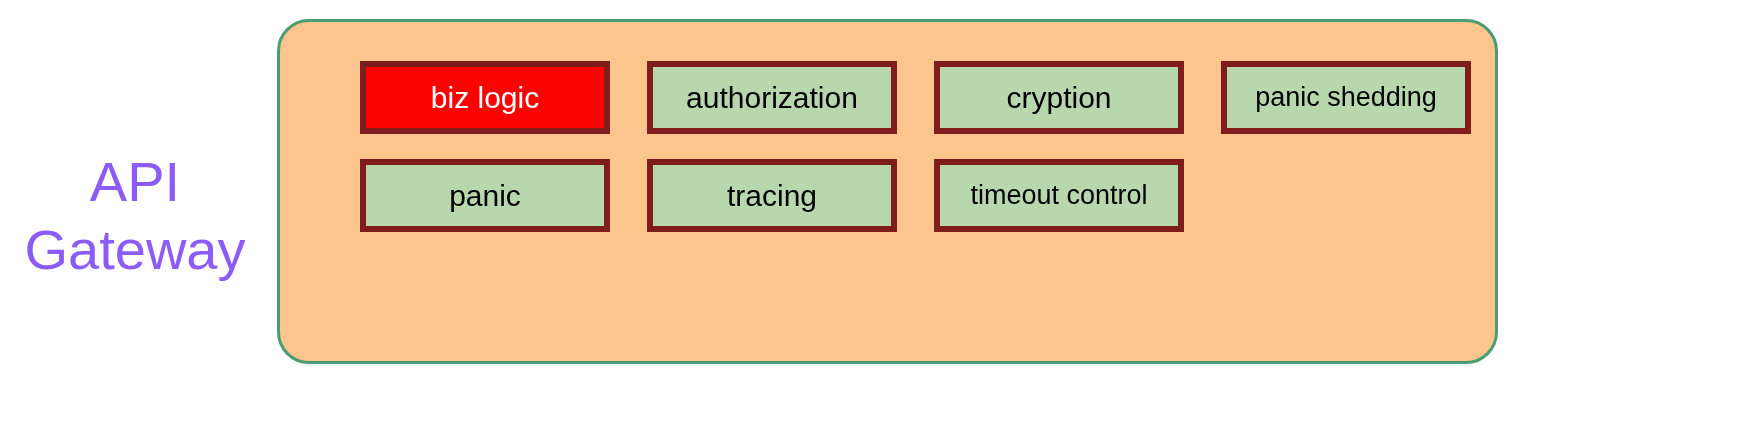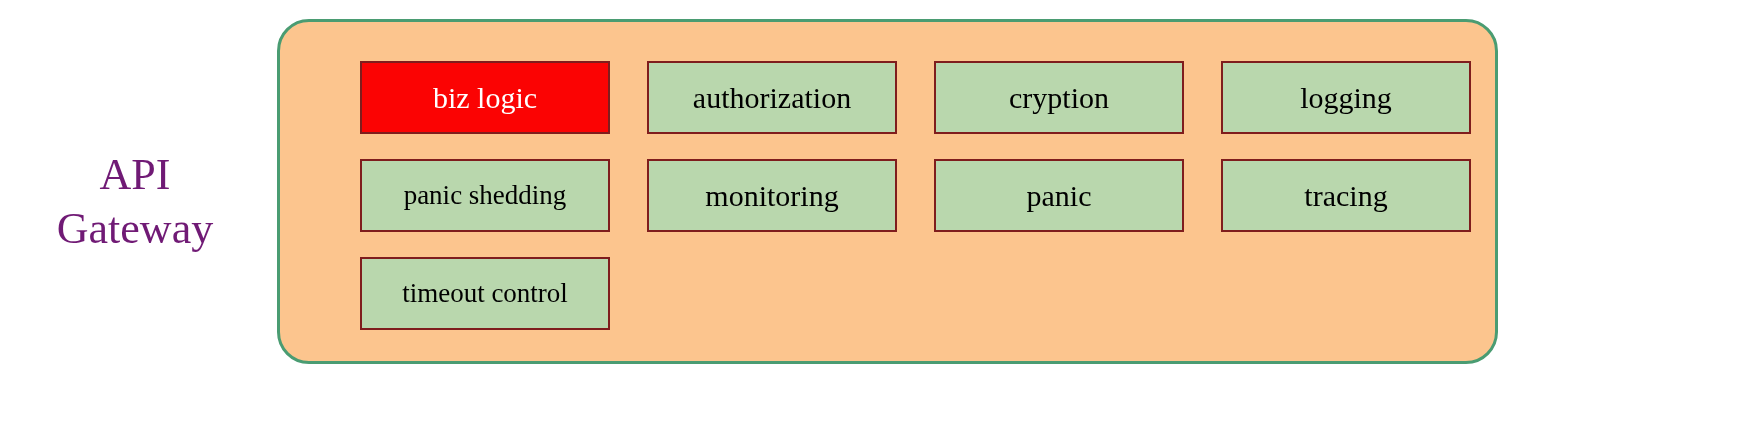--- a/index.html
+++ b/index.html
@@ -21,25 +21,24 @@
     background: #ffffff;
   }
 
   
   #gateway-label {
     position: absolute;
     left: 10px;
     top: 148px;
     width: 250px;
     text-align: center;
-    font-size: 44px;
+    font-size: 56px;
     line-height: 1.22;
-    color: #701a75;
+    color: #8b5cf6;
     white-space: pre-line;
-    font-family: Liberation Serif, serif;
   }
 
   
   #gateway-container {
     position: absolute;
     left: 277px;
     top: 19px;
     width: 1221px;
     height: 345px;
     background: #fcc58e;
@@ -57,32 +56,31 @@
     height: 270px;
     display: grid;
     grid-template-columns: repeat(4, 250px);
     grid-template-rows: repeat(3, 73px);
     column-gap: 37px;
     row-gap: 25px;
   }
 
   .cap-box {
     box-sizing: border-box;
-    border: 2px solid #7f1d1d;
+    border: 6px solid #7f1d1d;
     background: #b9d7ad;
     color: #000000;
     display: flex;
     align-items: center;
     justify-content: center;
     text-align: center;
     font-size: 30px;
     line-height: 1.13;
     padding: 0 6px;
     white-space: pre-line;
-    font-family: Liberation Serif, serif;
   }
 
   .cap-box.highlight {
     background: #fb0303;
     color: #ffffff;
   }
 
   .cap-box.small-text {
     font-size: 27px;
   }
@@ -94,23 +92,21 @@
 
   <div id="gateway-label">API
 Gateway</div>
 
   <div id="gateway-container">
 
     <div id="capability-grid">
         <div class="cap-box highlight">biz logic</div>
         <div class="cap-box">authorization</div>
         <div class="cap-box">cryption</div>
-        <div class="cap-box">logging</div>
         <div class="cap-box small-text">panic shedding</div>
-        <div class="cap-box">monitoring</div>
         <div class="cap-box">panic</div>
         <div class="cap-box">tracing</div>
         <div class="cap-box small-text">timeout control</div>
       </div>
 
   </div>
 
 </div>
 
 </body></html>

